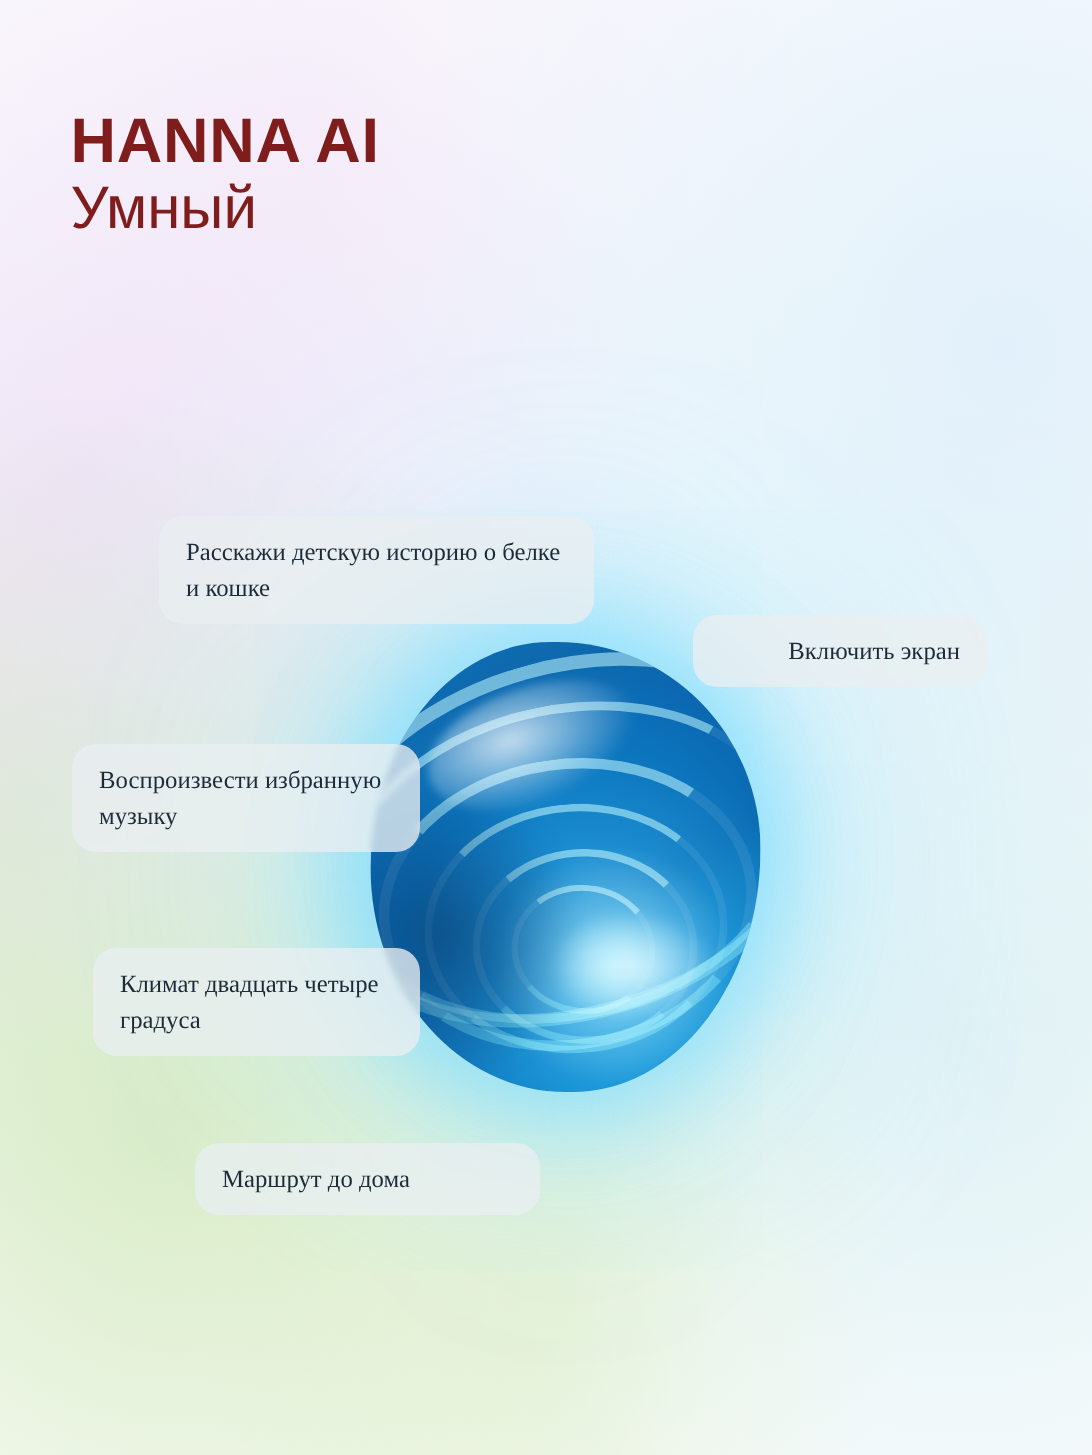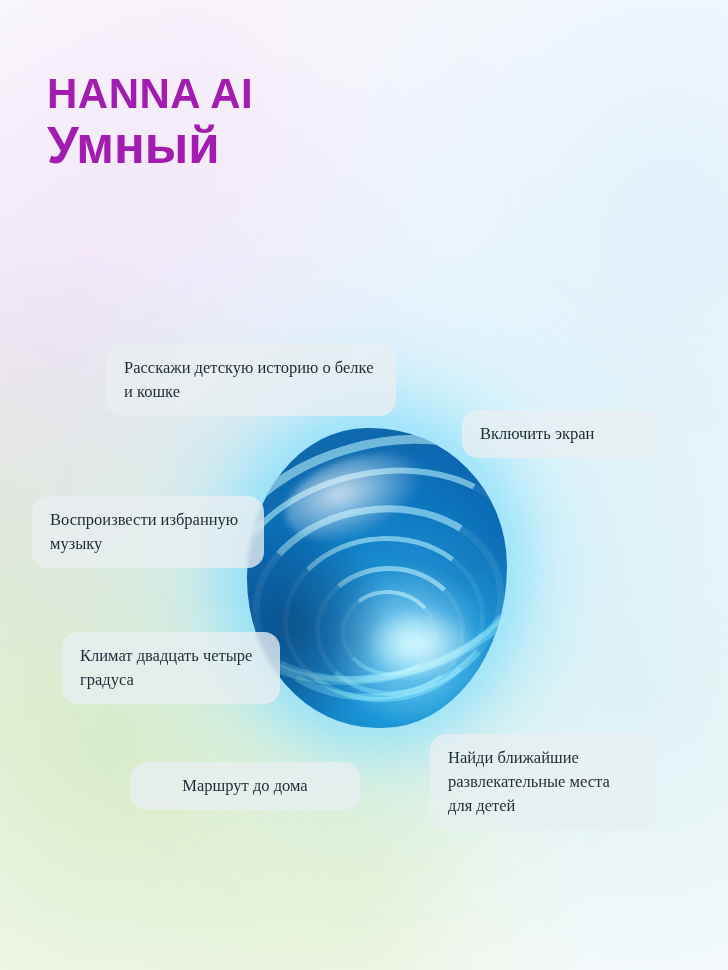--- a/index.html
+++ b/index.html
@@ -47,34 +47,34 @@
     background: radial-gradient(circle at 50% 50%, rgba(120,215,255,0.55) 0%, rgba(150,225,255,0.30) 38%, rgba(190,240,255,0.10) 60%, rgba(255,255,255,0) 75%);
     filter: blur(12px);
   }
 
   
   .headline {
     position: absolute;
     left: 47px;
     top: 72px;
     width: 580px;
-    color: #a21caf;
+    color: #7f1d1d;
     z-index: 6;
   }
   .headline .line1 {
     font-size: 42px;
     font-weight: bold;
     letter-spacing: 0.5px;
     line-height: 1.06;
     white-space: nowrap;
   }
   .headline .line2,
   .headline .line3 {
-    font-size: 51px;
-    font-weight: bold;
+    font-size: 40px;
+    font-weight: normal;
     line-height: 1.12;
     white-space: nowrap;
   }
 
   
   .orb-wrap {
     position: absolute;
     left: 247px;
     top: 428px;
     width: 260px;
@@ -147,25 +147,25 @@
     color: #1d2b38;
     font-size: 16.5px;
     line-height: 1.45;
     padding: 12px 18px;
     box-sizing: border-box;
     backdrop-filter: blur(2px);
     font-family: Liberation Serif, serif;
   }
 
   .b-story   { left: 106px; top: 344px; width: 290px; }
-  .b-screen  { left: 462px; top: 410px; width: 196px; }
-  .b-music   { left: 32px;  top: 496px; width: 232px; }
+  .b-screen  { left: 462px; top: 410px; width: 196px; text-align: right; }
+  .b-music   { left: 48px;  top: 496px; width: 232px; }
   .b-remind  { left: 487px; top: 552px; width: 214px; }
   .b-climate { left: 62px;  top: 632px; width: 218px; }
-  .b-route   { left: 130px; top: 762px; width: 230px; text-align: center; }
+  .b-route   { left: 130px; top: 762px; width: 230px; }
   .b-places  { left: 430px; top: 734px; width: 226px; }
 </style>
 </head>
 <body>
 
 <div class="poster">
 
   <div class="bg-base"></div>
   <div class="bg-glow"></div>
 
@@ -186,15 +186,14 @@
       <div class="hi"></div>
       <div class="hi2"></div>
     </div>
   </div>
 
   <div class="bubble b-story">Расскажи детскую историю о белке и кошке</div>
   <div class="bubble b-screen">Включить экран</div>
   <div class="bubble b-music">Воспроизвести избранную музыку</div>
   <div class="bubble b-climate">Климат двадцать четыре градуса</div>
   <div class="bubble b-route">Маршрут до дома</div>
-  <div class="bubble b-places">Найди ближайшие развлекательные места для детей</div>
 
 </div>
 
 </body></html>

